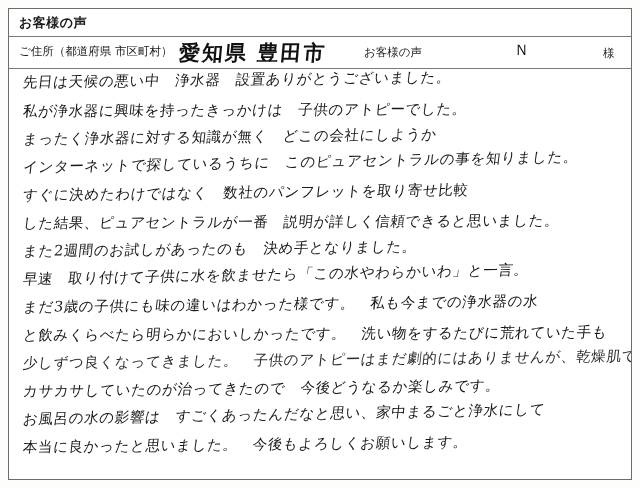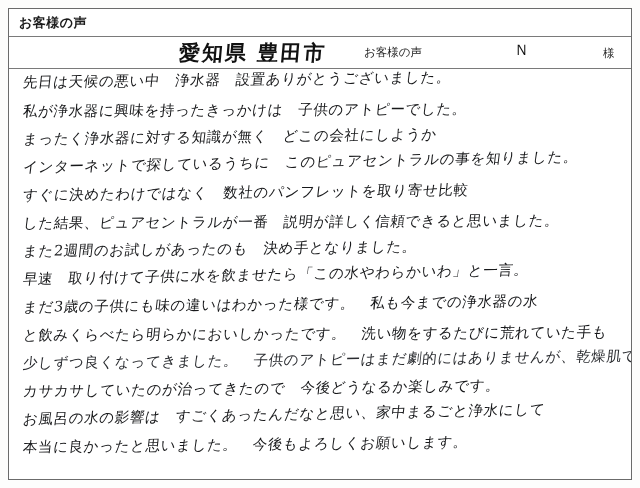--- a/index.html
+++ b/index.html
@@ -128,20 +128,21 @@
 <body>
 
 <div class="page">
   <div class="sheet">
 
     <div class="hdr-title">
       <span class="hdr-title-text">お客様の声</span>
     </div>
 
     <div class="hdr-row">
+      <span class="hdr-addr-label">ご住所（都道府県 市区町村）</span>
       <span class="hdr-addr-value">愛知県 豊田市</span>
       <span class="hdr-name-label">お客様の声</span>
       <span class="hdr-name-value">Ｎ</span>
       <span class="hdr-name-suffix">様</span>
     </div>
 
     <div class="body-area">
       <div class="hand-line" style="top:  6px;">先日は天候の悪い中　浄水器　設置ありがとうございました。</div>
       <div class="hand-line tilt2" style="top: 35px;">私が浄水器に興味を持ったきっかけは　子供のアトピーでした。</div>
       <div class="hand-line" style="top: 63px;">まったく浄水器に対する知識が無く　どこの会社にしようか</div>

